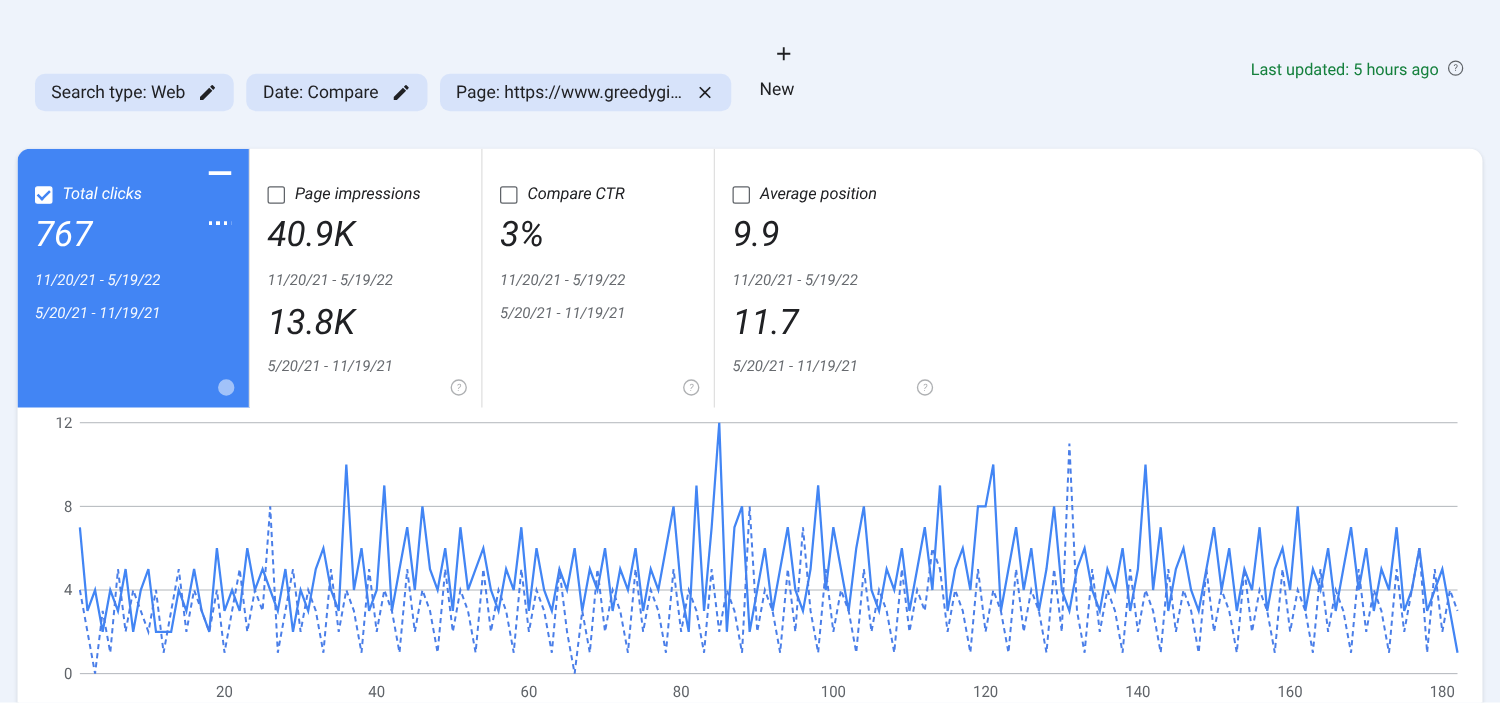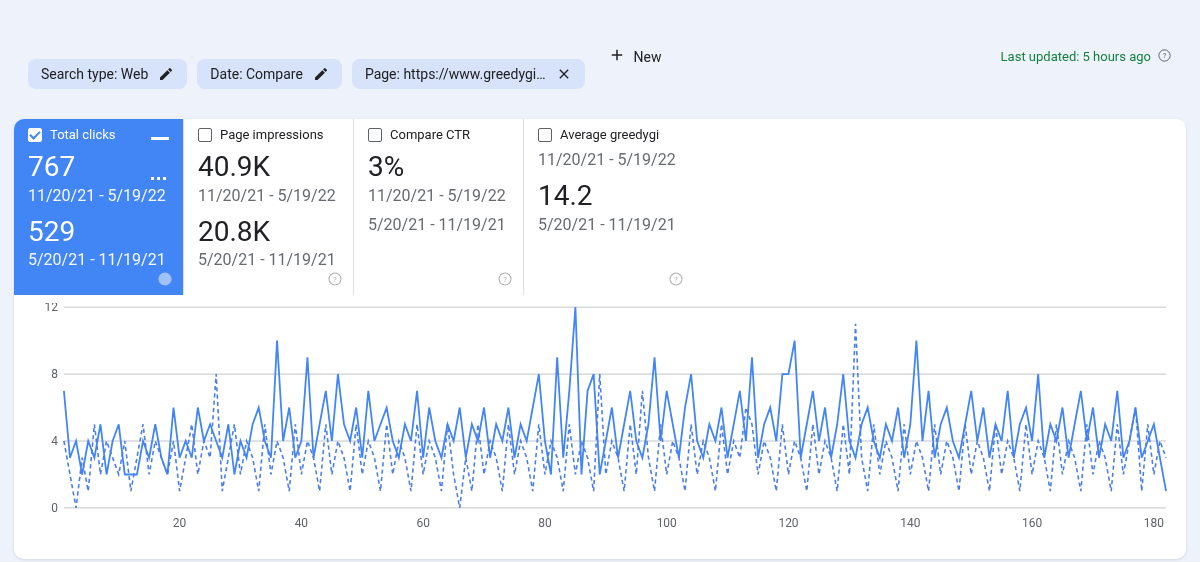--- a/index.html
+++ b/index.html
@@ -34,49 +34,51 @@
     gap: 10px;
     cursor: pointer;
     margin-top: 35px;
   }
   .chip .icon-sm { width:16px; height:16px; }
   .chip-new {
     background: transparent;
     border-radius: 8px;
     padding: 7px 13px;
     display: inline-flex;
-    align-items: center;
+    align-items: flex-end;
     gap: 8px;
     font-size: 14px;
     color: #202124;
     cursor: pointer;
+    flex-direction: column;
   }
   .last-updated {
     color: #15803d;
     font-size: 13px;
     display: inline-flex;
     align-items: center;
     gap: 6px;
   }
   .card {
     background: #fff;
     margin: 18px 14px 0 14px;
     border-radius: 10px;
     box-shadow: 0 1px 3px rgba(60,64,67,.15);
     overflow: hidden;
   }
   .metrics {
     display: flex;
   }
   .metric {
-    width: 170px;
+    width: 186px;
     border-right: 1px solid #e0e0e0;
     position: relative;
-    padding: 8px 14px 16px 14px;
+    padding: 29px 14px 16px 14px;
     cursor: pointer;
+    font-style: italic;
   }
   .metric:last-child { border-right: none; }
   .metric.active {
     background: #4285f4;
     color: #fff;
   }
   .metric-head {
     display: flex;
     align-items: center;
     gap: 8px;
@@ -87,21 +89,21 @@
     width: 14px; height: 14px; border:1.6px solid #5f6368; border-radius:2px; flex-shrink:0;
   }
   .metric.active .metric-head .cb {
     border-color:#fff; background:#fff; position:relative;
   }
   .metric.active .metric-head .cb::after{
     content:""; position:absolute; left:3px; top:0; width:4px; height:8px;
     border:solid #4285f4; border-width:0 2px 2px 0; transform:rotate(45deg);
   }
   .metric-val { font-size: 28px; font-weight: 400; line-height:1.2; }
-  .metric-range { font-size: 16px; opacity:.95; margin-bottom:10px; margin-top:2px;}
+  .metric-range { font-size: 12px; opacity:.95; margin-bottom:10px; margin-top:12px;}
   .metric:not(.active) .metric-range { color:#5f6368; }
   .metric .bar {
     position:absolute; top:18px; right:14px; width:18px; height:3px; background:#fff;
   }
   .metric .bar.dashed {
     top:58px;
     background:
       repeating-linear-gradient(90deg,#fff 0 3px, transparent 3px 6px);
   }
   .help { position:absolute; right:10px; bottom:8px; width:16px; height:16px; opacity:.5;}
@@ -169,36 +171,35 @@
 
     <div class="metric active">
       <div class="metric-head">
         <span class="cb"></span>
         <span>Total clicks</span>
       </div>
       <div class="bar"></div>
       <div class="metric-val">767</div>
       <div class="metric-range">11/20/21 - 5/19/22</div>
       <div class="bar dashed"></div>
-      <div class="metric-val">529</div>
       <div class="metric-range">5/20/21 - 11/19/21</div>
       <span class="help"><svg width="16" height="16" viewBox="0 0 24 24">
             <circle cx="12" cy="12" r="9" fill="none" stroke="#fff" stroke-width="1.6"></circle>
             <text x="12" y="16" text-anchor="middle" font-size="12" fill="#fff">?</text>
           </svg></span>
     </div>
 
     <div class="metric">
       <div class="metric-head">
         <span class="cb"></span>
         <span>Page impressions</span>
       </div>
       <div class="metric-val">40.9K</div>
       <div class="metric-range">11/20/21 - 5/19/22</div>
-      <div class="metric-val">20.8K</div>
+      <div class="metric-val">13.8K</div>
       <div class="metric-range">5/20/21 - 11/19/21</div>
       <span class="help"><svg width="16" height="16" viewBox="0 0 24 24">
             <circle cx="12" cy="12" r="9" fill="none" stroke="#5f6368" stroke-width="1.6"></circle>
             <text x="12" y="16" text-anchor="middle" font-size="12" fill="#5f6368">?</text>
           </svg></span>
     </div>
 
     <div class="metric">
       <div class="metric-head">
         <span class="cb"></span>
@@ -209,24 +210,25 @@
       <div class="metric-range">5/20/21 - 11/19/21</div>
       <span class="help"><svg width="16" height="16" viewBox="0 0 24 24">
             <circle cx="12" cy="12" r="9" fill="none" stroke="#5f6368" stroke-width="1.6"></circle>
             <text x="12" y="16" text-anchor="middle" font-size="12" fill="#5f6368">?</text>
           </svg></span>
     </div>
 
     <div class="metric">
       <div class="metric-head">
         <span class="cb"></span>
-        <span>Average greedygi</span>
-      </div>
-      <div class="metric-range">11/20/21 - 5/19/22</div>
-      <div class="metric-val">14.2</div>
+        <span>Average position</span>
+      </div>
+      <div class="metric-val">9.9</div>
+      <div class="metric-range">11/20/21 - 5/19/22</div>
+      <div class="metric-val">11.7</div>
       <div class="metric-range">5/20/21 - 11/19/21</div>
       <span class="help"><svg width="16" height="16" viewBox="0 0 24 24">
             <circle cx="12" cy="12" r="9" fill="none" stroke="#5f6368" stroke-width="1.6"></circle>
             <text x="12" y="16" text-anchor="middle" font-size="12" fill="#5f6368">?</text>
           </svg></span>
     </div>
 
   </div>
 
   <div class="chart-wrap">

